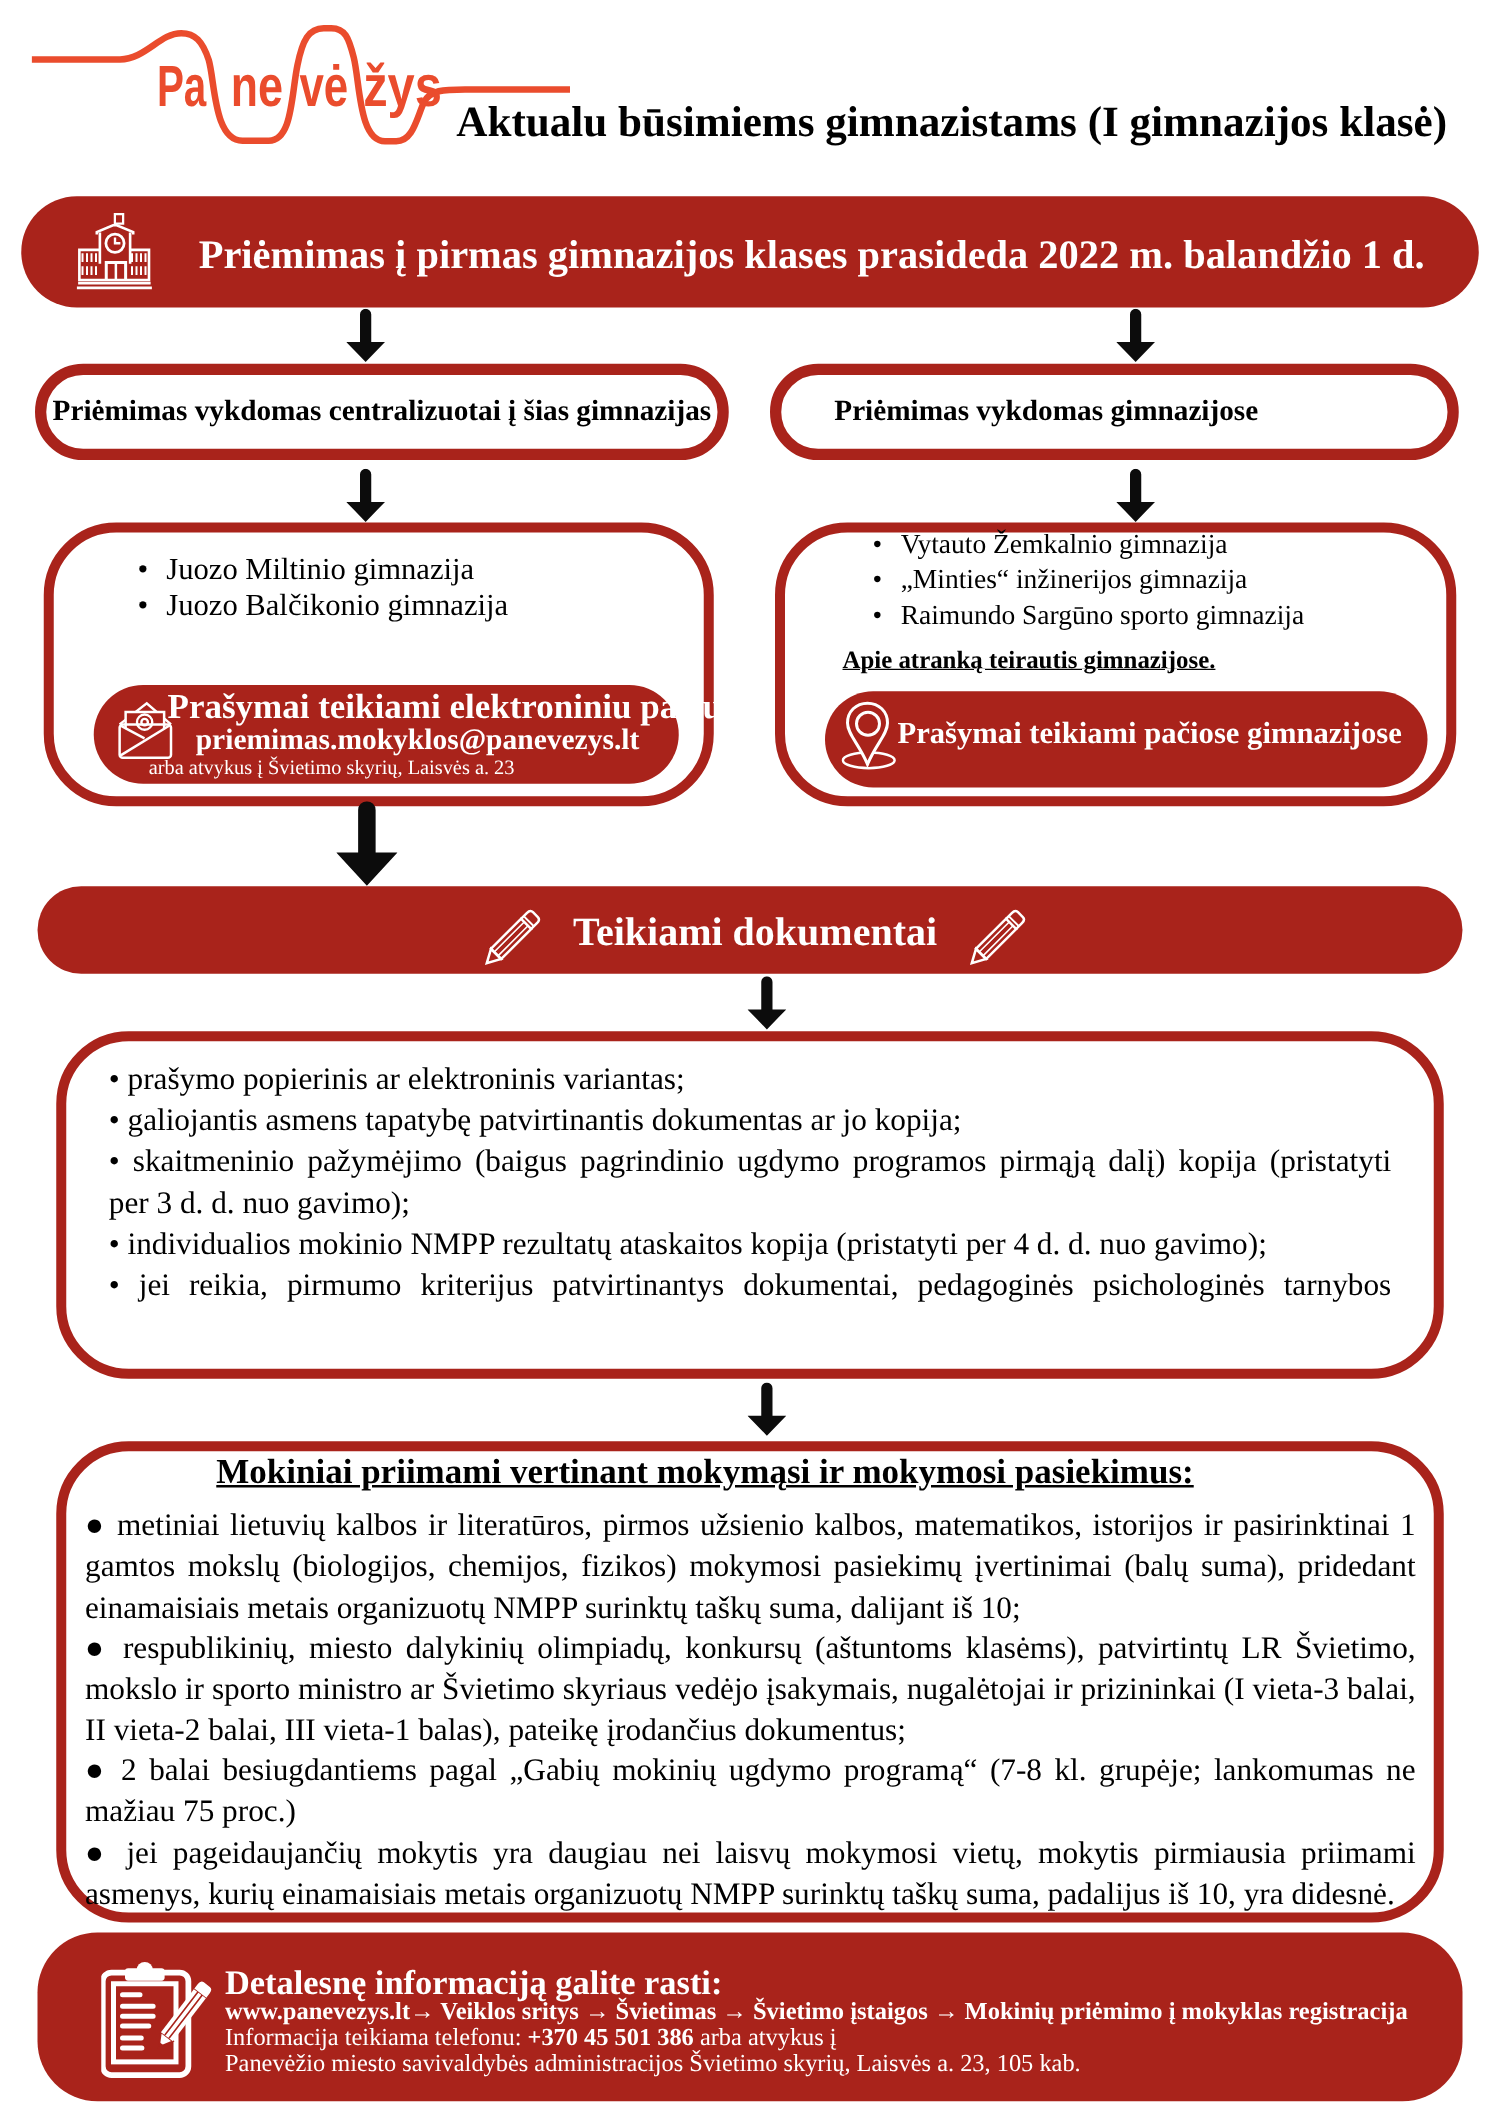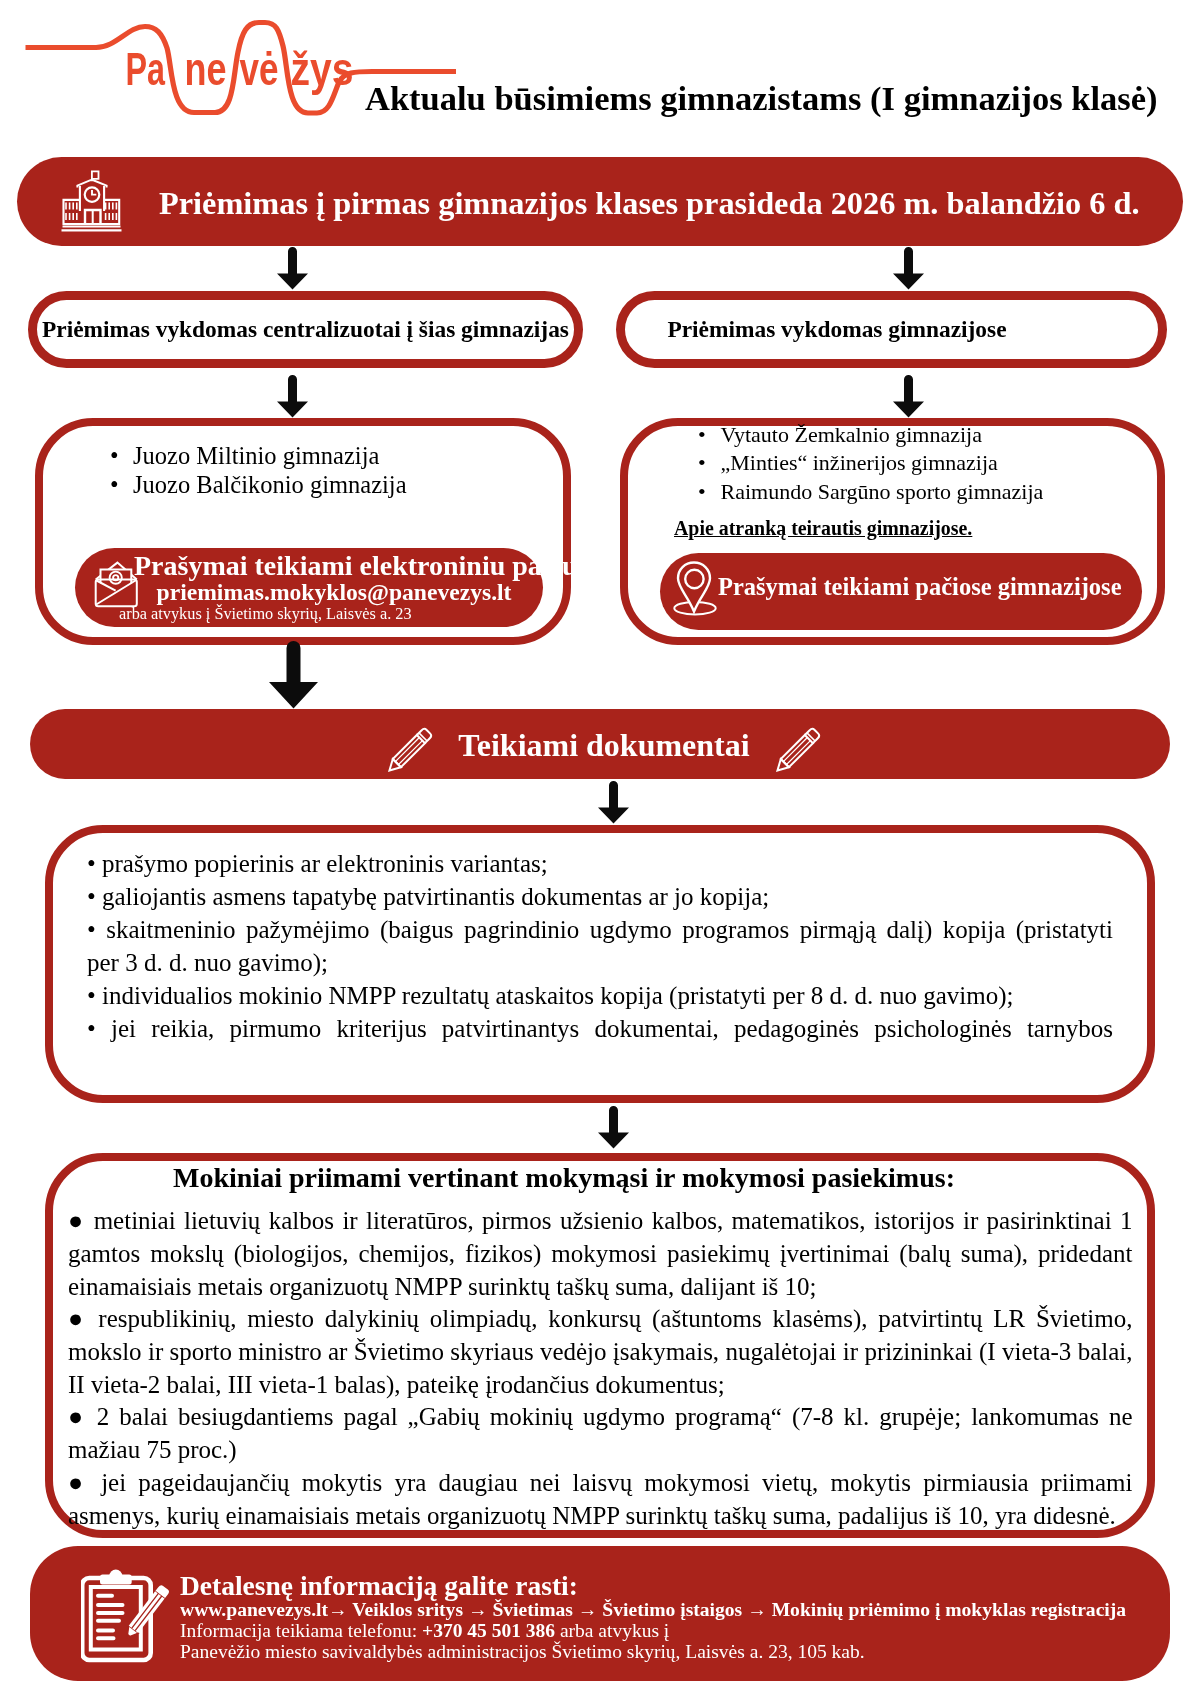--- a/index.html
+++ b/index.html
@@ -56,21 +56,21 @@
       <path d="M31.7 41 V55" stroke-width="2"></path>
       <g stroke-width="1.6">
         <path d="M5 33.5 v7 M8.6 33.5 v7 M12.2 33.5 v7 M15.8 33.5 v7"></path>
         <path d="M5 44 v7 M8.6 44 v7 M12.2 44 v7 M15.8 44 v7"></path>
         <path d="M44.6 33.5 v7 M48.2 33.5 v7 M51.8 33.5 v7 M55.4 33.5 v7"></path>
         <path d="M44.6 44 v7 M48.2 44 v7 M51.8 44 v7 M55.4 44 v7"></path>
       </g>
       <path d="M1.5 57.5 H59.5 M0.5 61.3 H60.5" stroke-width="2.2"></path>
     </svg>
   </div>
-  <div class="bl w" style="left:159px;top:186.9px;font-weight:bold;font-size:32.35px;">Priėmimas į pirmas gimnazijos klases prasideda 2026 m. balandžio 6 d.</div>
+  <div class="bl w" style="left:159px;top:186.9px;font-weight:bold;font-size:32.35px;">Priėmimas į pirmas gimnazijos klases prasideda 2022 m. balandžio 1 d.</div>
 
   <div class="abs" style="left:277px;top:247px;"><svg width="31" height="43">
         <path d="M11 4.5 A4.5 4.5 0 0 1 20 4.5 L20 26.5 L31 26.5 L15.5 42.5 L0 26.5 L11 26.5 Z" fill="#0c0c0c"></path>
       </svg></div>
   <div class="abs" style="left:893px;top:247px;"><svg width="31" height="43">
         <path d="M11 4.5 A4.5 4.5 0 0 1 20 4.5 L20 26.5 L31 26.5 L15.5 42.5 L0 26.5 L11 26.5 Z" fill="#0c0c0c"></path>
       </svg></div>
 
   <div class="obox" style="left:28px;top:291px;width:555px;height:77px;border-radius:38.5px;"></div>
   <div class="abs" style="left:28px;top:318px;width:555px;text-align:center;font-weight:bold;font-size:23.4px;line-height:1;">Priėmimas vykdomas centralizuotai į šias gimnazijas</div>
@@ -158,30 +158,30 @@
   <div class="abs" style="left:598px;top:781px;"><svg width="31" height="43">
         <path d="M11 4.5 A4.5 4.5 0 0 1 20 4.5 L20 26.5 L31 26.5 L15.5 42.5 L0 26.5 L11 26.5 Z" fill="#0c0c0c"></path>
       </svg></div>
 
   <div class="obox" style="left:45px;top:825px;width:1110px;height:278px;border-radius:58px;border-width:8px;"></div>
   <div class="abs" style="left:87px;top:847.1px;width:1026px;font-size:25px;line-height:33px;">
     <div>• prašymo popierinis ar elektroninis variantas;</div>
     <div>• galiojantis asmens tapatybę patvirtinantis dokumentas ar jo kopija;</div>
     <div class="jline">• skaitmeninio pažymėjimo (baigus pagrindinio ugdymo programos pirmąją dalį) kopija (pristatyti</div>
     <div>per 3 d. d. nuo gavimo);</div>
-    <div>• individualios mokinio NMPP rezultatų ataskaitos kopija (pristatyti per 8 d. d. nuo gavimo);</div>
+    <div>• individualios mokinio NMPP rezultatų ataskaitos kopija (pristatyti per 4 d. d. nuo gavimo);</div>
     <div class="jline">• jei reikia, pirmumo kriterijus patvirtinantys dokumentai, pedagoginės psichologinės tarnybos</div>
   </div>
 
   <div class="abs" style="left:598px;top:1105.5px;"><svg width="31" height="43">
         <path d="M11 4.5 A4.5 4.5 0 0 1 20 4.5 L20 26.5 L31 26.5 L15.5 42.5 L0 26.5 L11 26.5 Z" fill="#0c0c0c"></path>
       </svg></div>
 
   <div class="obox" style="left:45px;top:1153px;width:1110px;height:385px;border-radius:58px;border-width:8px;"></div>
-  <div class="abs" style="left:9px;top:1163.6px;width:1110px;text-align:center;font-weight:bold;font-size:28px;line-height:1;">Mokiniai priimami vertinant mokymąsi ir mokymosi pasiekimus:</div>
+  <div class="abs" style="left:9px;top:1163.6px;width:1110px;text-align:center;font-weight:bold;font-size:28px;text-decoration:underline;line-height:1;">Mokiniai priimami vertinant mokymąsi ir mokymosi pasiekimus:</div>
   <div class="abs" style="left:68px;top:1205.2px;width:1064.5px;font-size:25px;line-height:32.7px;">
     <div class="jline">● metiniai lietuvių kalbos ir literatūros, pirmos užsienio kalbos, matematikos, istorijos ir pasirinktinai 1</div>
     <div class="jline">gamtos mokslų (biologijos, chemijos, fizikos) mokymosi pasiekimų įvertinimai (balų suma), pridedant</div>
     <div>einamaisiais metais organizuotų NMPP surinktų taškų suma, dalijant iš 10;</div>
     <div class="jline">● respublikinių, miesto dalykinių olimpiadų, konkursų (aštuntoms klasėms), patvirtintų LR Švietimo,</div>
     <div class="jline">mokslo ir sporto ministro ar Švietimo skyriaus vedėjo įsakymais, nugalėtojai ir prizininkai (I vieta-3 balai,</div>
     <div>II vieta-2 balai, III vieta-1 balas), pateikę įrodančius dokumentus;</div>
     <div class="jline">● 2 balai besiugdantiems pagal „Gabių mokinių ugdymo programą“ (7-8 kl. grupėje; lankomumas ne</div>
     <div>mažiau 75 proc.)</div>
     <div class="jline">● jei pageidaujančių mokytis yra daugiau nei laisvų mokymosi vietų, mokytis pirmiausia priimami</div>

